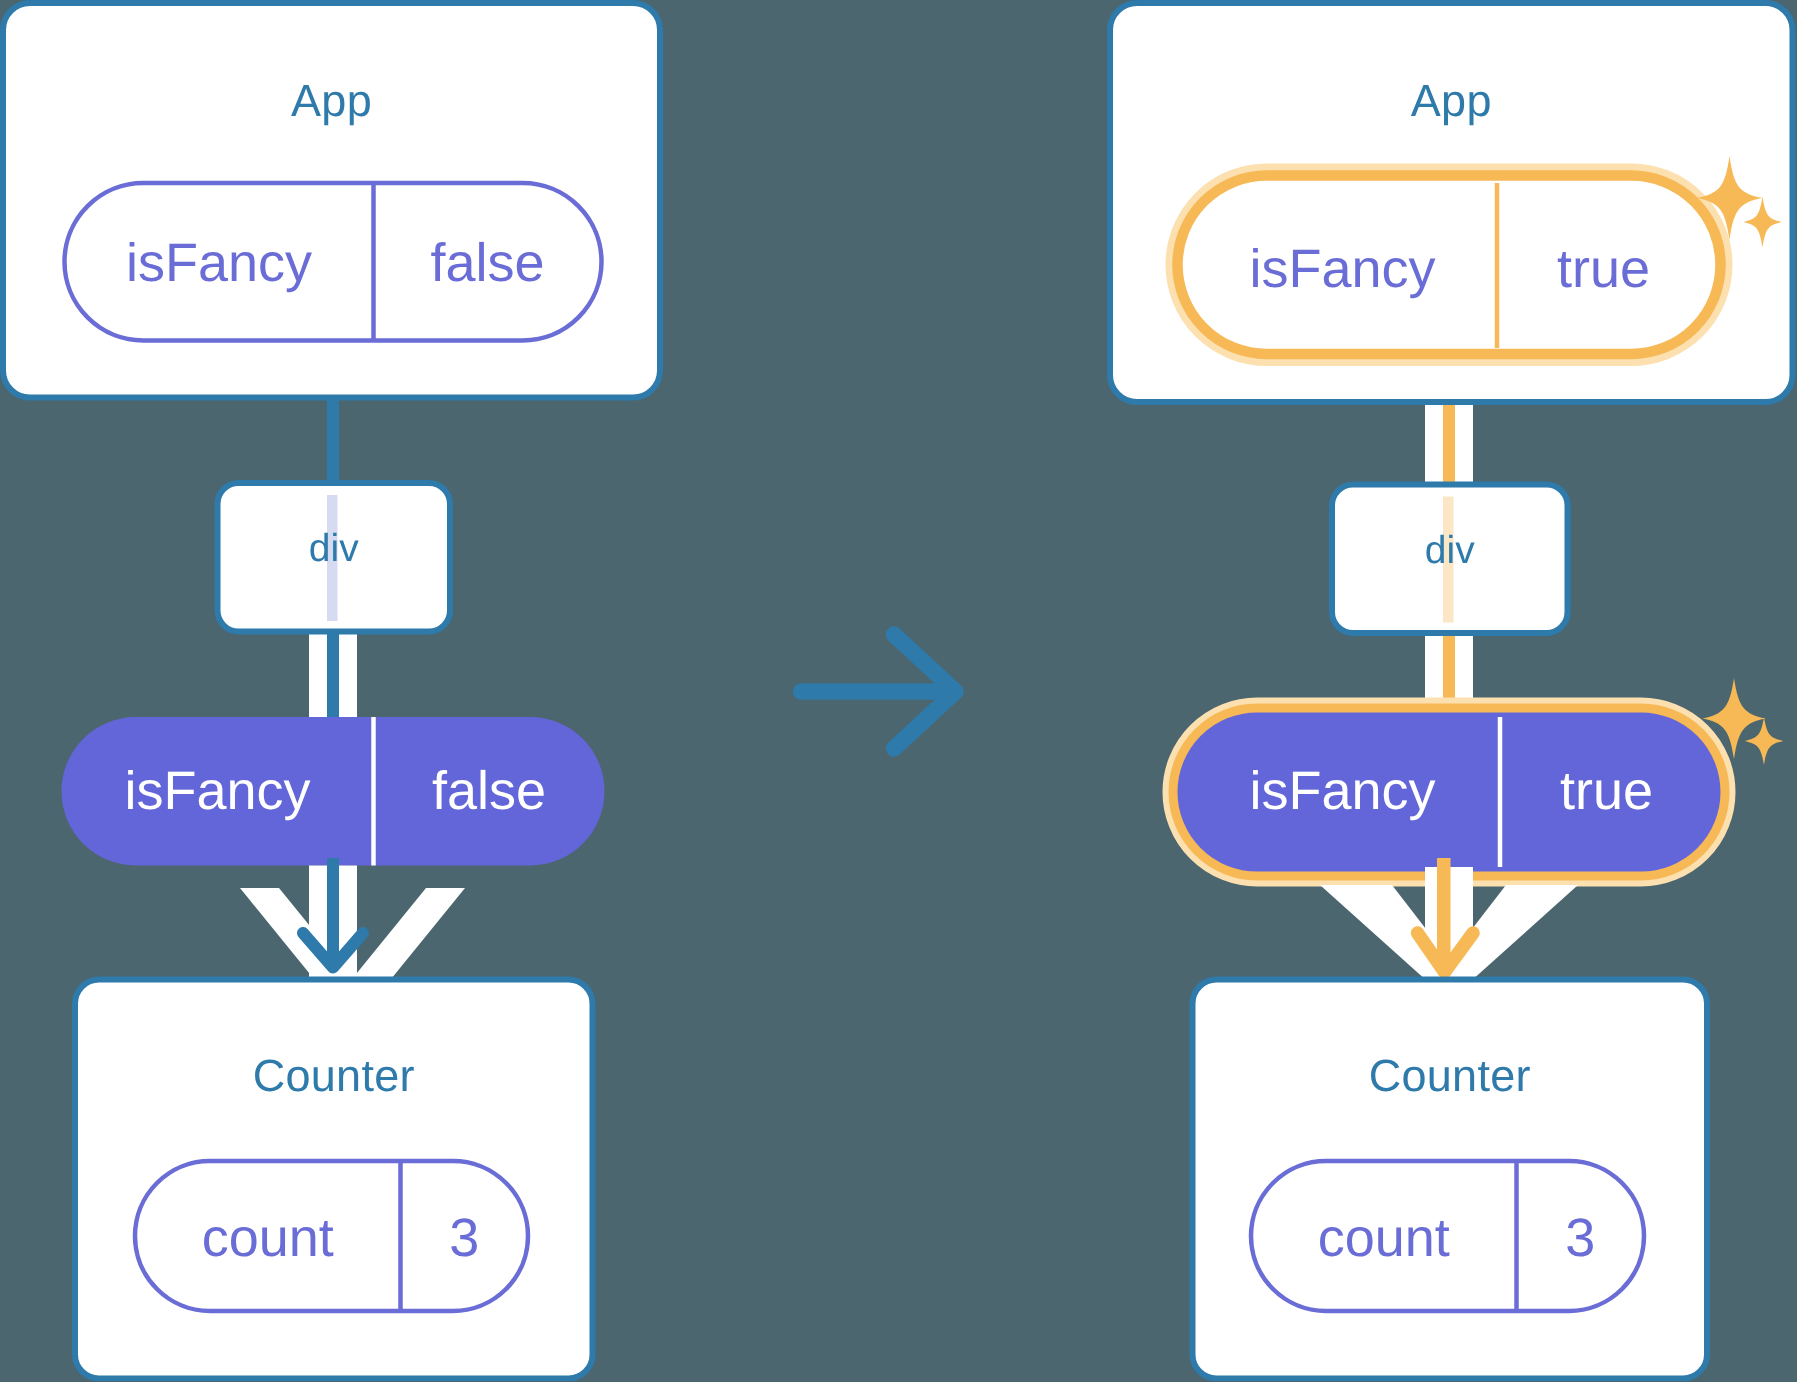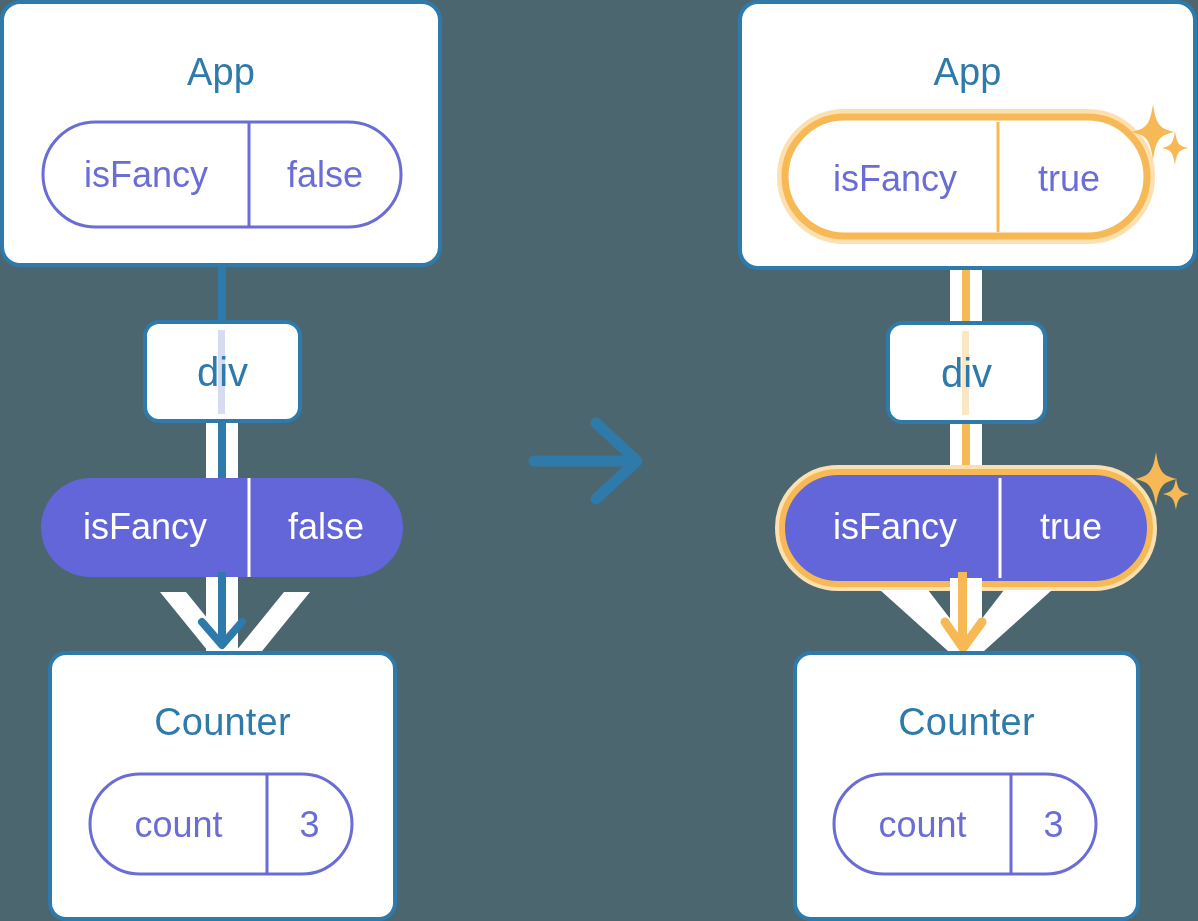--- a/index.html
+++ b/index.html
@@ -23,27 +23,27 @@
     height: 921px;
   }
   .lbl {
     position: absolute;
     pointer-events: none;
     white-space: nowrap;
     font-family: "Liberation Sans", sans-serif;
   }
   .comp-title {
     color: #2e7aab;
-    font-size: 38px;
+    font-size: 30px;
     text-align: center;
     letter-spacing: 0.2px;
   }
   .div-title {
     color: #2e7aab;
-    font-size: 40px;
+    font-size: 26px;
     text-align: center;
   }
   .pill-text-outline {
     color: #6a6dd6;
     font-size: 36px;
     text-align: center;
   }
   .pill-text-solid {
     color: #ffffff;
     font-size: 36px;

